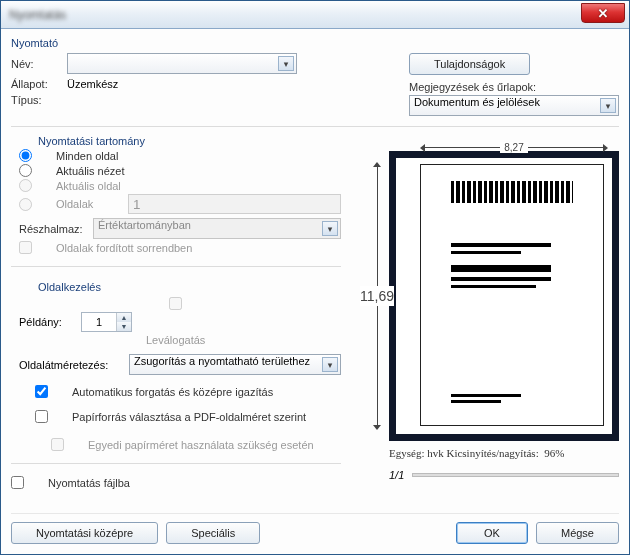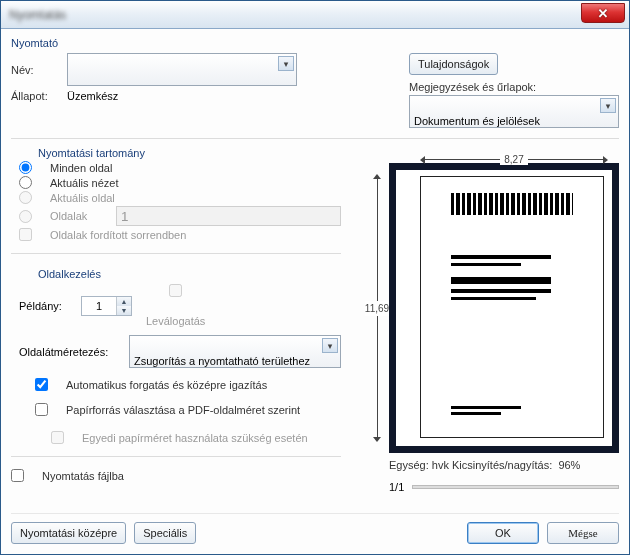--- a/index.html
+++ b/index.html
@@ -68,43 +68,43 @@
   .printer-row {
     display: flex;
     align-items: center;
     margin-bottom: 4px;
     gap: 6px;
   }
   .printer-row .lbl { width: 50px; color:#333; }
   .dropdown {
     border: 1px solid #9aa7b5;
     background: linear-gradient(to bottom,#fff,#eef1f5);
-    height: 33px;
-    display: flex;
-    align-items: flex-end;
+    height: 21px;
+    display: flex;
+    align-items: flex-start;
     padding: 0 4px;
     position: relative;
     flex:1;
   }
   .dropdown.disabled { background:#f0f0f0; color:#888; border-color:#c5c5c5;}
   .dropdown .arrow {
     position: absolute;
     right: 2px;
     top: 2px;
     width: 16px;
     height: 15px;
     background: linear-gradient(to bottom,#f2f6fb,#d5e2f0);
     border:1px solid #9bb3cc;
     display:flex;align-items:center;justify-content:center;
   }
   .dropdown .arrow::after{ content:"▾"; font-size:9px; color:#444;}
   .btn {
     border: 1px solid #8aa0b8;
     background: linear-gradient(to bottom,#fdfdfd,#e5ecf3);
-    padding: 2px 8px;
+    padding: 2px 24px;
     height: 22px;
     display:inline-flex;align-items:center;justify-content:center;
     color:#222;
     border-radius:3px;
   }
   .btn.primary { border:1px solid #3b7fc4; box-shadow:0 0 0 1px #9cc7ef inset; }
   .right-top { width: 210px; }
   .mid-area {
     display:flex;
     gap:12px;
@@ -113,21 +113,21 @@
   .left-col { width: 330px; display:flex; flex-direction:column; gap:6px;}
   .group {
     border: none;
   }
   .group-title {
     color:#1a3f7a;
     margin: 4px 0 2px 0;
     padding-left: 27px;
   }
   .radio-row, .check-row {
-    display:flex; align-items:center; gap:18px; margin:2px 0 2px 8px;
+    display:flex; align-items:center; gap:24px; margin:2px 0 2px 8px;
     color:#333;
   }
   .radio-row.disabled, .check-row.disabled { color:#9a9a9a; }
   input[type=radio],input[type=checkbox]{ margin:0; width:13px;height:13px;}
   .text-input {
     border:1px solid #a9b6c4; height:20px; padding:0 4px; background:#fff;
   }
   .text-input.disabled { background:#f2f2f2; color:#999; border-color:#cfcfcf;}
   .spin {
     display:inline-flex; align-items:stretch; border:1px solid #a9b6c4; height:20px; background:#fff;
@@ -143,34 +143,34 @@
     width:230px;
     height:290px;
     margin-top:4px;
     margin-left:auto;
   }
   .ruler-top{position:absolute;top:-16px;left:24px;right:4px;display:flex;align-items:center;font-size:10px;color:#444;}
   .ruler-top .line{flex:1;border-top:1px solid #444;position:relative;}
   .ruler-top .arrowL{border-right:5px solid #444;border-top:4px solid transparent;border-bottom:4px solid transparent;margin-right:-1px;}
   .ruler-top .arrowR{border-left:5px solid #444;border-top:4px solid transparent;border-bottom:4px solid transparent;margin-left:-1px;}
   .ruler-top .val{padding:0 4px;background:#fff;}
-  .ruler-left{position:absolute;left:-34px;top:4px;bottom:4px;display:flex;flex-direction:column;align-items:center;font-size:10px;color:#444;width:30px;}
+  .ruler-left{position:absolute;left:-34px;top:4px;bottom:4px;display:flex;flex-direction:column;align-items:center;font-size:14px;color:#444;width:30px;}
   .ruler-left .lineV{flex:1;border-left:1px solid #444;position:relative;}
   .ruler-left .arrowU{border-bottom:5px solid #444;border-left:4px solid transparent;border-right:4px solid transparent;}
   .ruler-left .arrowD{border-top:5px solid #444;border-left:4px solid transparent;border-right:4px solid transparent;}
   .ruler-left .valV{padding:2px 0;background:#fff;}
   .page-inner{
     position:absolute; left:24px; top:6px; right:8px; bottom:8px;
     border:1px solid #222; background:#fff;
   }
   .barcode{position:absolute;top:16px;left:30px;right:30px;height:22px;
     background:repeating-linear-gradient(to right,#000 0 3px,#fff 3px 5px,#000 5px 9px,#fff 9px 11px);}
   .textblock{position:absolute;left:30px;background:#000;height:4px;}
-  .footer-info{font-size:11px;color:#333;margin-top:6px; margin-left:auto; width:230px;}
-  .page-nav{display:flex;align-items:center;gap:8px;margin-top:10px; margin-left:auto; width:230px;}
+  .footer-info{font-size:11px;color:#333;margin-top:6px; margin-left:auto; width:230px;font-family:Liberation Serif, serif;}
+  .page-nav{display:flex;align-items:center;gap:8px;margin-top:10px; margin-left:auto; width:230px;font-style:italic;}
   .slider-track{flex:1;height:4px;background:#ddd;border:1px solid #bbb;position:relative;}
   .bottom-bar{display:flex;align-items:center;gap:8px;padding-top:8px;border-top:1px solid #e8e8e8; margin-top:6px;}
   .bottom-bar .spacer{flex:1;}
   .hr{height:1px;background:#dcdcdc;margin:4px 0;}
 </style>
 </head>
 <body>
 
 <div class="window">
   <div class="titlebar">
@@ -189,20 +189,24 @@
           <span class="lbl">Név:</span>
           <div class="dropdown" style="max-width:230px;">
             <span style="filter:blur(2px);color:#666;"></span>
             <span class="arrow"></span>
           </div>
         </div>
         <div class="printer-row">
           <span class="lbl">Állapot:</span>
           <span>Üzemkész</span>
         </div>
+        <div class="printer-row">
+          <span class="lbl">Típus:</span>
+          <span style="filter:blur(2px);color:#666;"></span>
+        </div>
       </div>
       <div class="right-top">
         <div style="margin-bottom:6px;">
           <div class="btn">
             <span>Tulajdonságok</span>
           </div>
         </div>
         <div style="color:#333;margin-bottom:2px;">Megjegyzések és űrlapok:</div>
         <div class="dropdown">
           <span>Dokumentum és jelölések</span>
@@ -227,20 +231,27 @@
             <span>Aktuális nézet</span>
           </label>
           <label class="radio-row disabled">
             <input type="radio" name="r" disabled="" style="">
             <span>Aktuális oldal</span>
           </label>
           <div class="radio-row disabled">
             <input type="radio" name="r" disabled="" style="">
             <span style="width:48px;">Oldalak</span>
             <input class="text-input disabled" disabled="" style="flex: 1 1 0%;" value="1">
+          </div>
+          <div class="printer-row" style="margin:4px 0 2px 8px;">
+            <span style="width:68px;color:#333;">Részhalmaz:</span>
+            <div class="dropdown disabled">
+              <span>Értéktartományban</span>
+              <span class="arrow"></span>
+            </div>
           </div>
           <label class="check-row disabled" style="margin-left:8px;">
             <input type="checkbox" disabled="" style="">
             <span>Oldalak fordított sorrendben</span>
           </label>
         </div>
 
         <div class="hr"></div>
 
         <div class="group">
@@ -332,18 +343,18 @@
       <div class="btn">
         <span>Nyomtatási középre</span>
       </div>
       <div class="btn">
         <span>Speciális</span>
       </div>
       <div class="spacer"></div>
       <div class="btn primary" style="min-width:72px;">
         <span>OK</span>
       </div>
-      <div class="btn" style="min-width:72px;font-family:Liberation Serif, serif;">
+      <div class="btn" style="min-width:72px;">
         <span>Mégse</span>
       </div>
     </div>
   </div>
 </div>
 
 </body></html>

